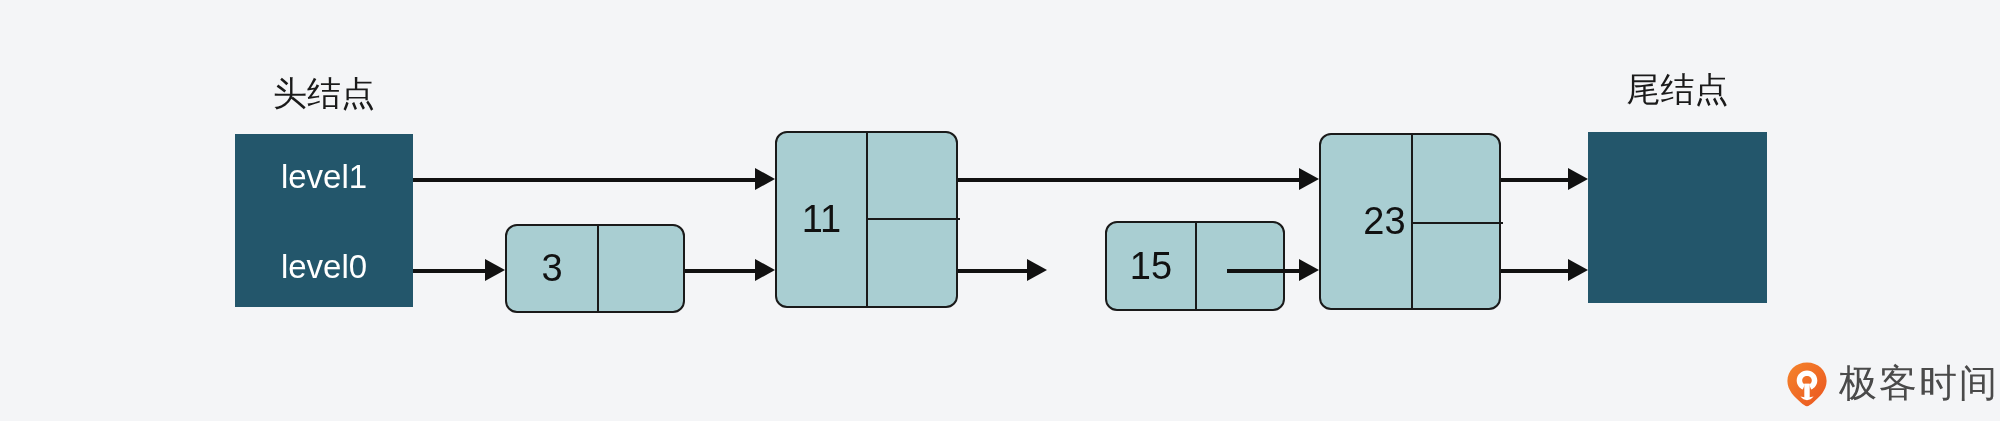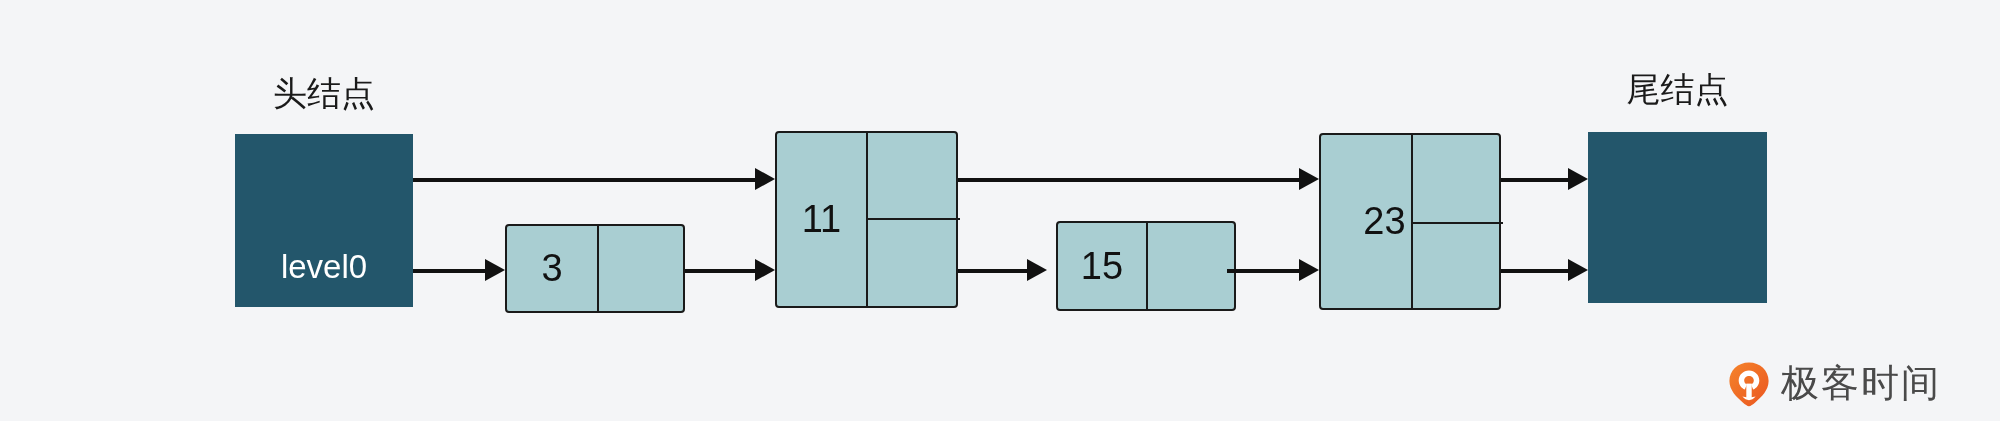--- a/index.html
+++ b/index.html
@@ -46,21 +46,21 @@
     align-items: center;
     justify-content: center;
     box-sizing: border-box;
   }
 
   
   .node {
     position: absolute;
     background: #a9ced2;
     border: 2.5px solid #1a1a1a;
-    border-radius: 4px;
+    border-radius: 12px;
     box-sizing: border-box;
   }
   .node-key {
     position: absolute;
     left: 0;
     top: 0;
     height: 100%;
     display: flex;
     align-items: center;
     justify-content: center;
@@ -113,37 +113,40 @@
 </head>
 <body>
 
 <div id="canvas">
 
   <div class="caption" style="left:1588px; top:72px; width:179px;">尾结点</div>
 
   <div class="caption" style="left:235px; top:76px; width:178px;">头结点</div>
 
   <div class="sentinel" style="left:235px; top:134px; width:178px; height:173px;">
+    <div class="sentinel-cell" style="top:0px; height:85px;">
+      <span>level1</span>
+    </div>
     <div class="sentinel-cell" style="top:92px; height:81px;text-align:center;">
       <span>level0</span>
     </div>
   </div>
 
   <div class="sentinel" style="left:1588px; top:132px; width:179px; height:171px;"></div>
 
   <div class="node" style="left:505px; top:224px; width:180px; height:89px;">
     <div class="node-key" style="width:92px;">3</div>
   </div>
 
   <div class="node" style="left:775px; top:131px; width:183px; height:177px;">
     <div class="node-key" style="width:91px;">11</div>
     <div class="node-ptrsplit" style="left:91px; top:85px; width:92px;"></div>
   </div>
 
-  <div class="node" style="left:1056px; top:221px; width:180px; height:90px;">
+  <div class="node" style="left:1105px; top:221px; width:180px; height:90px;">
     <div class="node-key" style="width:90px;">15</div>
   </div>
 
   <div class="node" style="left:1319px; top:133px; width:182px; height:177px;">
     <div class="node-key" style="width:92px;padding-left:37px;">23</div>
     <div class="node-ptrsplit" style="left:92px; top:87px; width:90px;"></div>
   </div>
 
   <div class="link" style="left:413px; top:178px; width:342px;"></div>
   <div class="arrowhead" style="left:755px; top:168px;"></div>
@@ -162,21 +165,21 @@
 
   <div class="link" style="left:958px; top:269px; width:69px;"></div>
   <div class="arrowhead" style="left:1027px; top:259px;"></div>
 
   <div class="link" style="left:1227px; top:269px; width:72px;"></div>
   <div class="arrowhead" style="left:1299px; top:259px;"></div>
 
   <div class="link" style="left:1501px; top:269px; width:67px;"></div>
   <div class="arrowhead" style="left:1568px; top:259px;"></div>
 
-  <div class="logo" style="left:1727px; top:358px;align-items:center;">
+  <div class="logo" style="left:1785px; top:358px;align-items:center;">
     <span class="logo-mark">
       <svg viewBox="0 0 44 46" width="44" height="46" aria-hidden="true">
         <defs>
           <linearGradient id="gt" x1="0" y1="0" x2="1" y2="1">
             <stop offset="0%" stop-color="#f5842b"></stop>
             <stop offset="100%" stop-color="#ea5520"></stop>
           </linearGradient>
         </defs>
         <path d="M22 1.5C10.9 1.5 2.4 9.6 2.4 20.1c0 9.1 7.1 16.1 13.4 21.4 2.3 2 4.6 3.7 6.2 3.7s3.9-1.7 6.2-3.7c6.3-5.3 13.4-12.3 13.4-21.4C41.6 9.6 33.1 1.5 22 1.5z" fill="url(#gt)"></path>
         <path d="M22 9.6c-5.7 0-10.3 4.4-10.3 9.9 0 4.1 2.5 7.6 6.1 9.1l2.1-5.1c-1.6-.7-2.7-2.2-2.7-4 0-2.4 2.1-4.4 4.8-4.4s4.8 2 4.8 4.4c0 1.8-1.1 3.3-2.7 4l2.1 5.1c3.6-1.5 6.1-5 6.1-9.1 0-5.5-4.6-9.9-10.3-9.9z" fill="#ffffff"></path>

